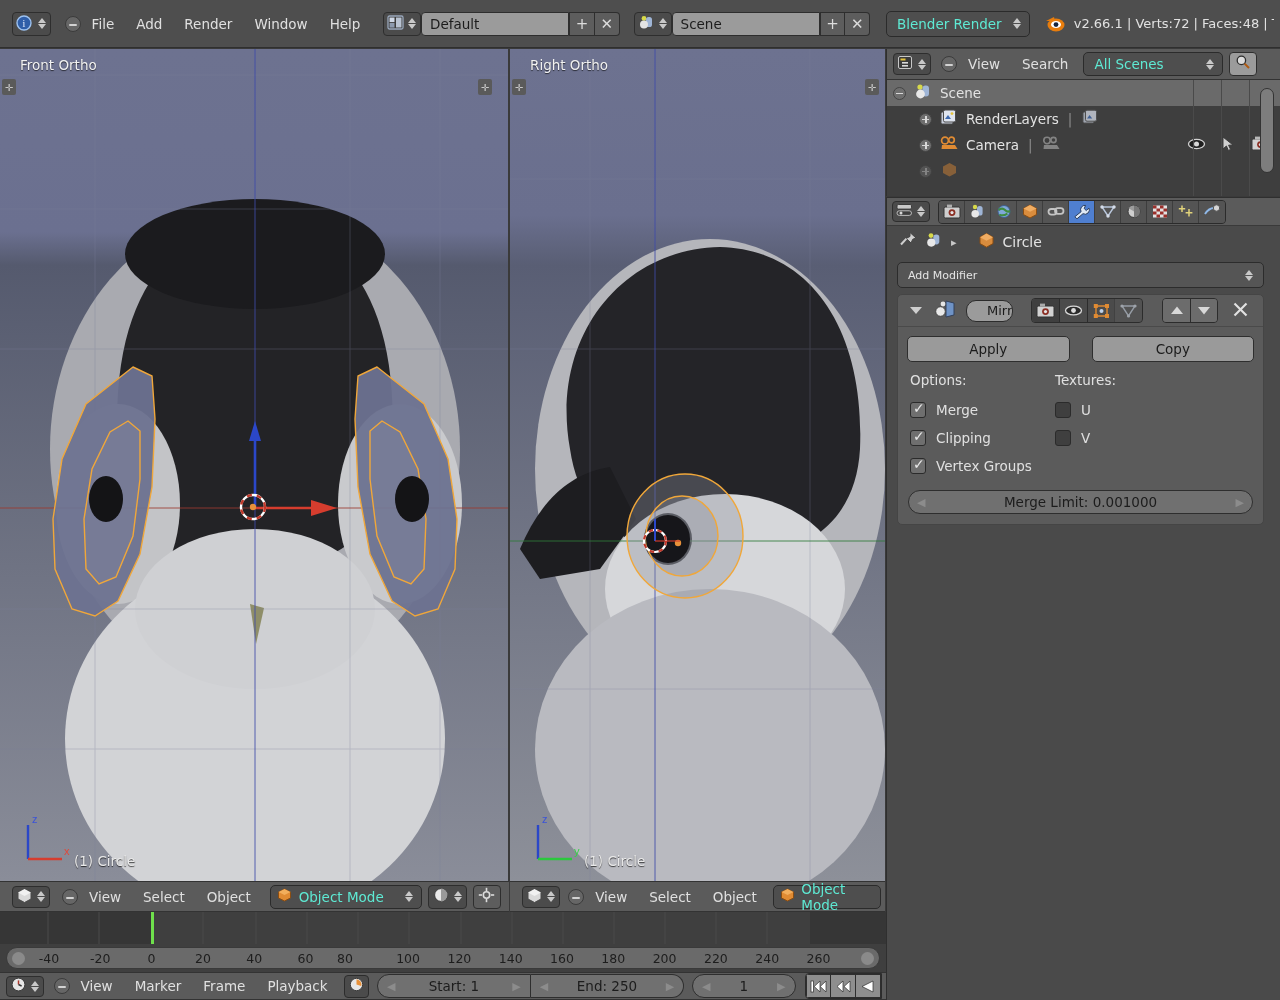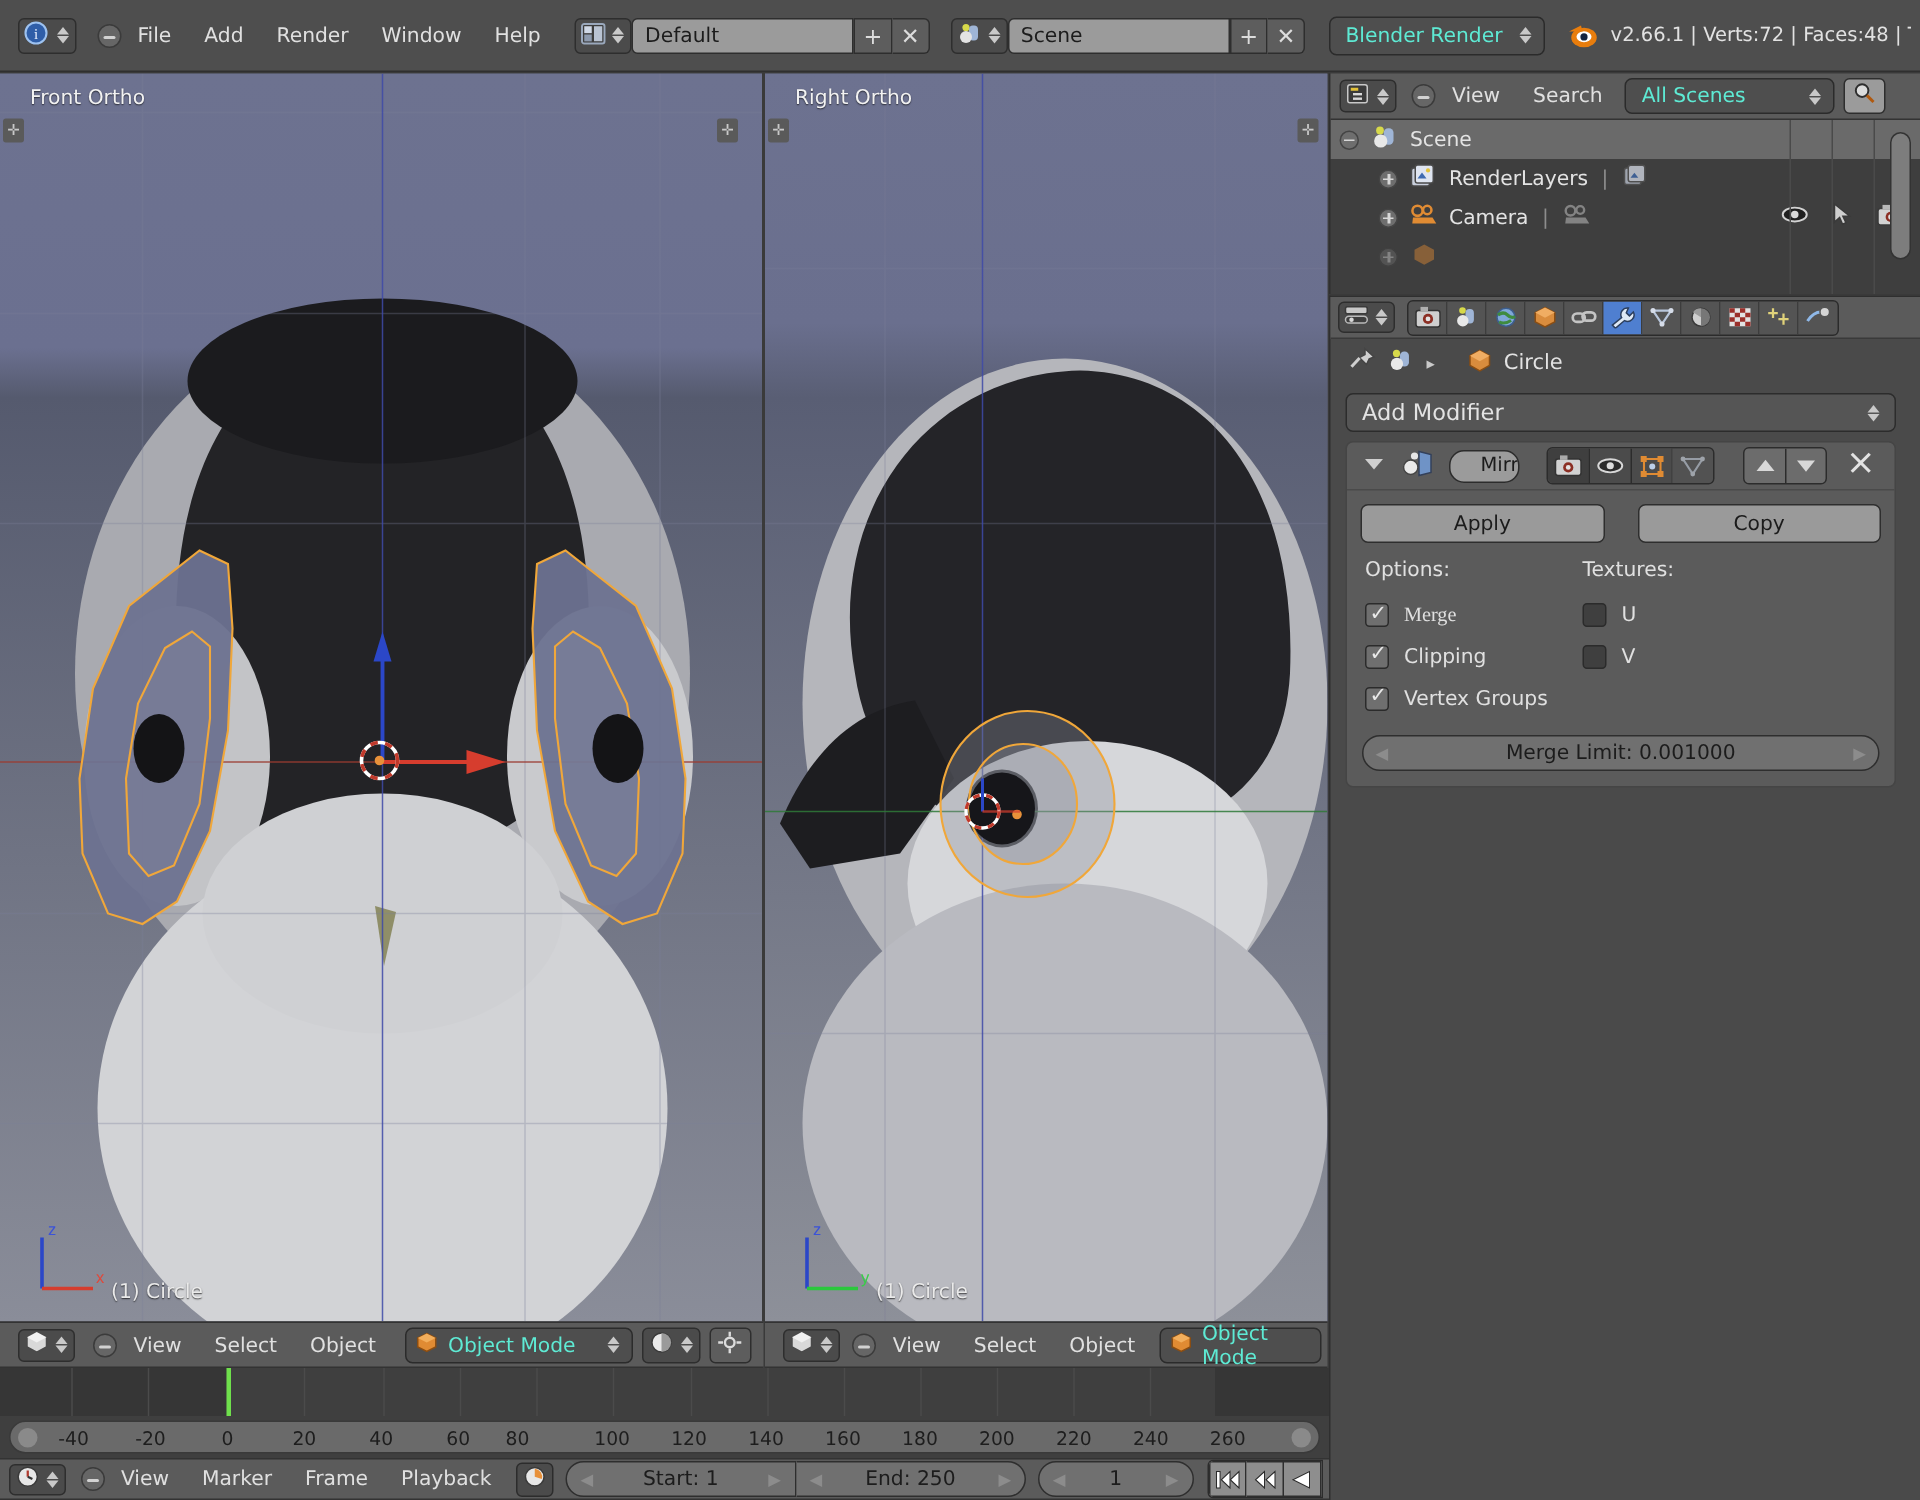--- a/index.html
+++ b/index.html
@@ -658,21 +658,21 @@
         <svg width="19" height="17" viewBox="0 0 19 17">
             <path d="M9.5 1.6 L16 5.2 L16 11.6 L9.5 15.2 L3 11.6 L3 5.2 Z" fill="#d98c3d" stroke="#8a4d12"></path>
             <path d="M9.5 1.6 L16 5.2 L9.5 8.8 L3 5.2 Z" fill="#f0ad63"></path>
           </svg>
       </span>
       <span style="font-size:14px;">Circle</span>
     </div>
 
     <div style="margin:4px 16px 0 10px;">
       <div style="height:26px;background:#555;border:1px solid #2c2c2c;border-radius:5px;display:flex;align-items:center;justify-content:space-between;padding:0 8px 0 10px;">
-        <span style="font-size:15px;">Add Modifier</span>
+        <span style="font-size:11px;">Add Modifier</span>
         <span class="spinner">
             <i class="up"></i>
             <i class="dn"></i>
           </span>
       </div>
     </div>
 
     <div class="panel" style="margin:6px 16px 0 10px;padding:0 0 10px 0;">
 
       <div style="display:flex;align-items:center;height:32px;padding:0 8px;gap:7px;border-bottom:1px solid #4a4a4a;">
@@ -754,21 +754,21 @@
         </div>
         <div class="bigbtn" style="flex:1;">
           <span>Copy</span>
         </div>
       </div>
 
       <div style="display:flex;padding:6px 10px 0 12px;">
 
         <div style="width:145px;">
           <div class="lblsm" style="margin-bottom:8px;">Options:</div>
-          <div style="display:flex;align-items:center;gap:10px;height:28px;font-family:Liberation Serif, serif;">
+          <div style="display:flex;align-items:center;gap:10px;height:28px;">
             <span class="chk on"></span>
             <span class="lblsm">Merge</span>
           </div>
           <div style="display:flex;align-items:center;gap:10px;height:28px;">
             <span class="chk on"></span>
             <span class="lblsm">Clipping</span>
           </div>
           <div style="display:flex;align-items:center;gap:10px;height:28px;">
             <span class="chk on"></span>
             <span class="lblsm">Vertex Groups</span>

